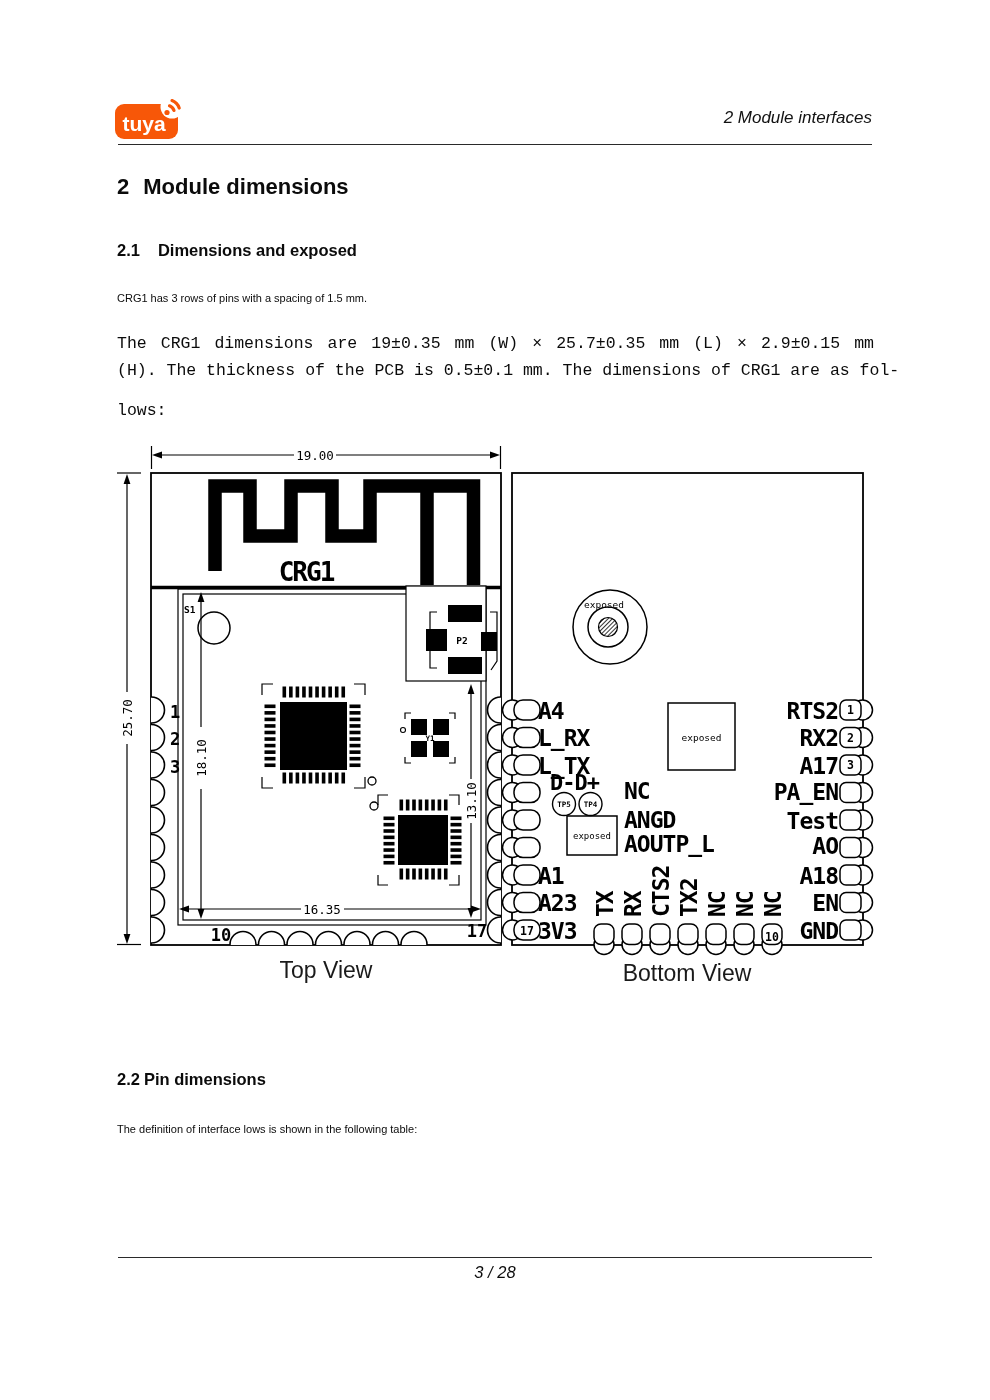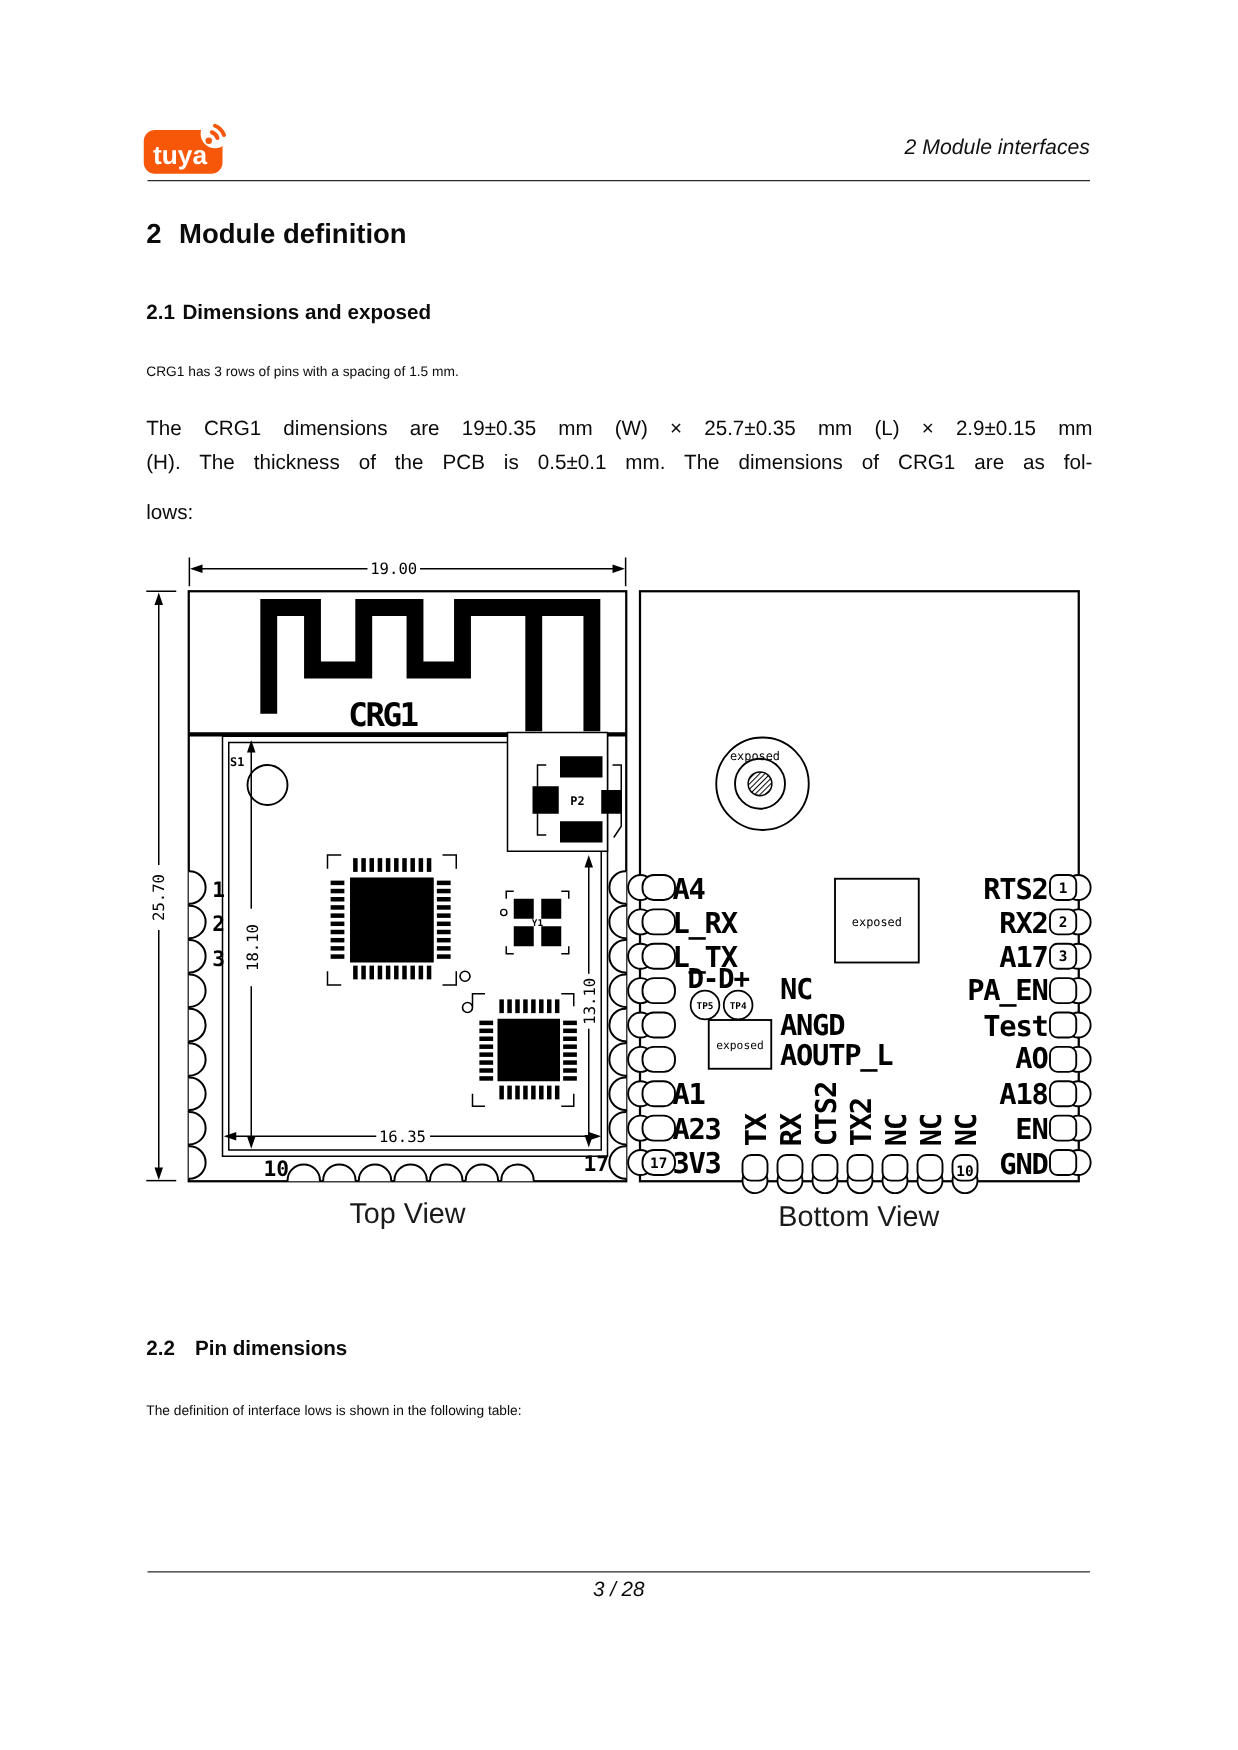--- a/index.html
+++ b/index.html
@@ -9,21 +9,21 @@
   }
   .abs{position:absolute;}
   .running-title{left:118px;top:108px;width:754px;text-align:right;
     font-style:italic;font-size:17px;color:#111;}
   .rule{height:1px;background:#2a2a2a;}
   .h1{left:117px;top:174px;font-size:22px;font-weight:bold;}
   .h1 .num,.h2 .num{margin-right:14px;}
   .h2{font-size:16.5px;font-weight:bold;}
   .body-text{font-size:11px;}
   .jline{left:117px;width:757px;font-size:16.5px;line-height:27.5px;
-    text-align:justify;text-align-last:justify;white-space:nowrap;}
+    text-align:justify;text-align-last:justify;white-space:nowrap;font-family:Liberation Mono, monospace;}
   .jline.last{text-align:left;text-align-last:left;white-space:normal;margin-top:13px;}
   .pagenum{left:0;top:1263px;width:990px;text-align:center;
     font-style:italic;font-size:16.5px;}
   
   .t-dim{font-family:"DejaVu Sans Mono",monospace;font-size:12.5px;fill:#000;}
   .t-cad{font-family:"DejaVu Sans Mono",monospace;font-weight:bold;font-size:23px;
     letter-spacing:-1px;fill:#000;}
   .t-cad-sm{font-family:"DejaVu Sans Mono",monospace;font-size:9.5px;fill:#000;}
   .t-tp{font-family:"DejaVu Sans Mono",monospace;font-size:7.5px;font-weight:bold;fill:#000;}
   .t-num{font-family:"DejaVu Sans Mono",monospace;font-weight:bold;font-size:17px;fill:#000;}
@@ -47,25 +47,25 @@
   <text x="32" y="36" text-anchor="middle" class="t-logo">tuya</text>
   <circle cx="55" cy="17.5" r="2.6" fill="#F75708"></circle>
   <path d="M 57.5 10.8 A 7.4 7.4 0 0 1 62 15.4" stroke="#F75708" stroke-width="3.2" fill="none" stroke-linecap="round"></path>
   <path d="M 60 5.6 A 12.6 12.6 0 0 1 67.2 13" stroke="#F75708" stroke-width="3.2" fill="none" stroke-linecap="round"></path>
 </svg>
 
 <div class="abs running-title">2  Module interfaces</div>
 <div class="abs rule" style="left:118px;top:144px;width:754px"></div>
 
 <div class="abs h1">
-  <span class="num">2</span><span>Module definition</span>
+  <span class="num">2</span><span>Module dimensions</span>
 </div>
 
 <div class="abs h2" style="left:117px;top:241px">
-  <span class="num" style="margin-right:6px">2.1</span><span>Dimensions and exposed</span>
+  <span class="num" style="margin-right:18px">2.1</span><span>Dimensions and exposed</span>
 </div>
 
 <div class="abs body-text" style="left:117px;top:292px">CRG1 has 3 rows of pins with a spacing of 1.5 mm.</div>
 
 <div class="abs jline" style="top:330px">The CRG1 dimensions are 19±0.35 mm (W) × 25.7±0.35 mm (L) × 2.9±0.15 mm</div>
 <div class="abs jline" style="top:357px">(H). The thickness of the PCB is 0.5±0.1 mm. The dimensions of CRG1 are as fol-</div>
 <div class="abs jline last" style="top:384px">lows:</div>
 
 <svg id="fig" class="abs" style="left:112px;top:438px" width="776" height="566" viewBox="112 438 776 566">
   <defs>
@@ -398,18 +398,18 @@
       <text transform="translate(696.5 917) rotate(-90)" class="t-cad">TX2</text>
       <text transform="translate(724.5 917) rotate(-90)" class="t-cad">NC</text>
       <text transform="translate(752.5 917) rotate(-90)" class="t-cad">NC</text>
       <text transform="translate(780.5 917) rotate(-90)" class="t-cad">NC</text>
     </g>
 
   <text class="t-cap" x="687" y="981" text-anchor="middle">Bottom View</text>
 </svg>
 
 <div class="abs h2" style="left:117px;top:1070px">
-  <span class="num" style="margin-right:16px">2.2</span><span>Pin dimensions</span>
+  <span class="num" style="margin-right:4px">2.2</span><span>Pin dimensions</span>
 </div>
 <div class="abs body-text" style="left:117px;top:1123px">The definition of interface lows is shown in the following table:</div>
 
 <div class="abs rule" style="left:118px;top:1257px;width:754px"></div>
 <div class="abs pagenum">3 / 28</div>
 
 </body></html>

